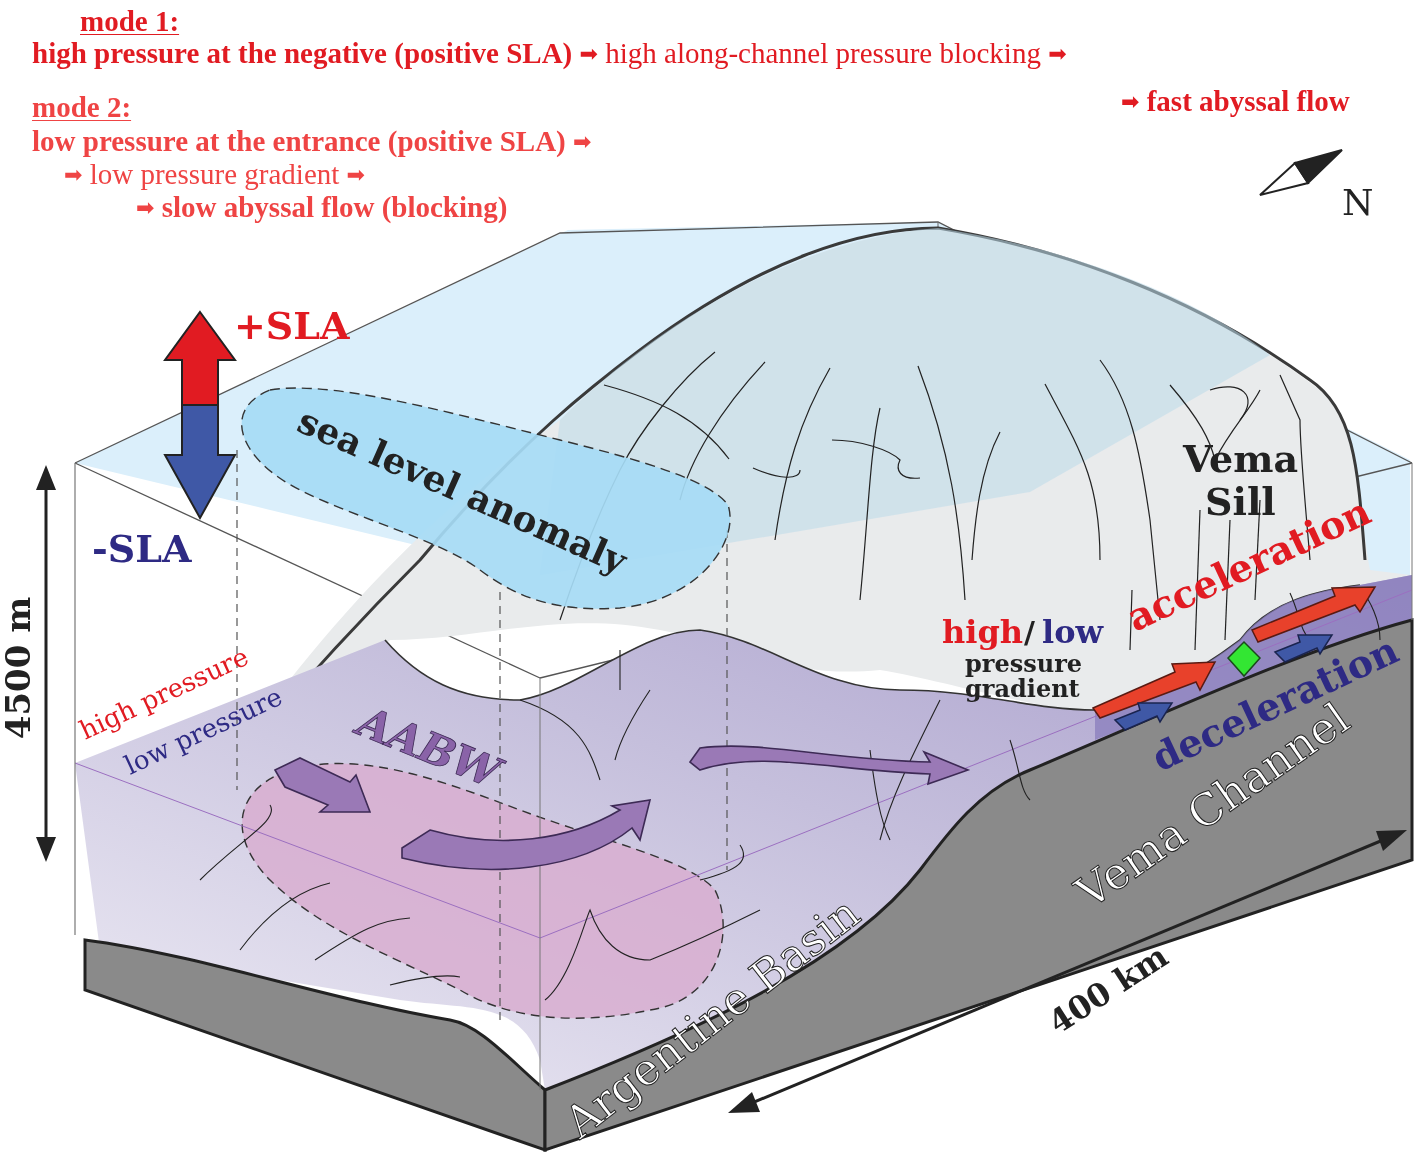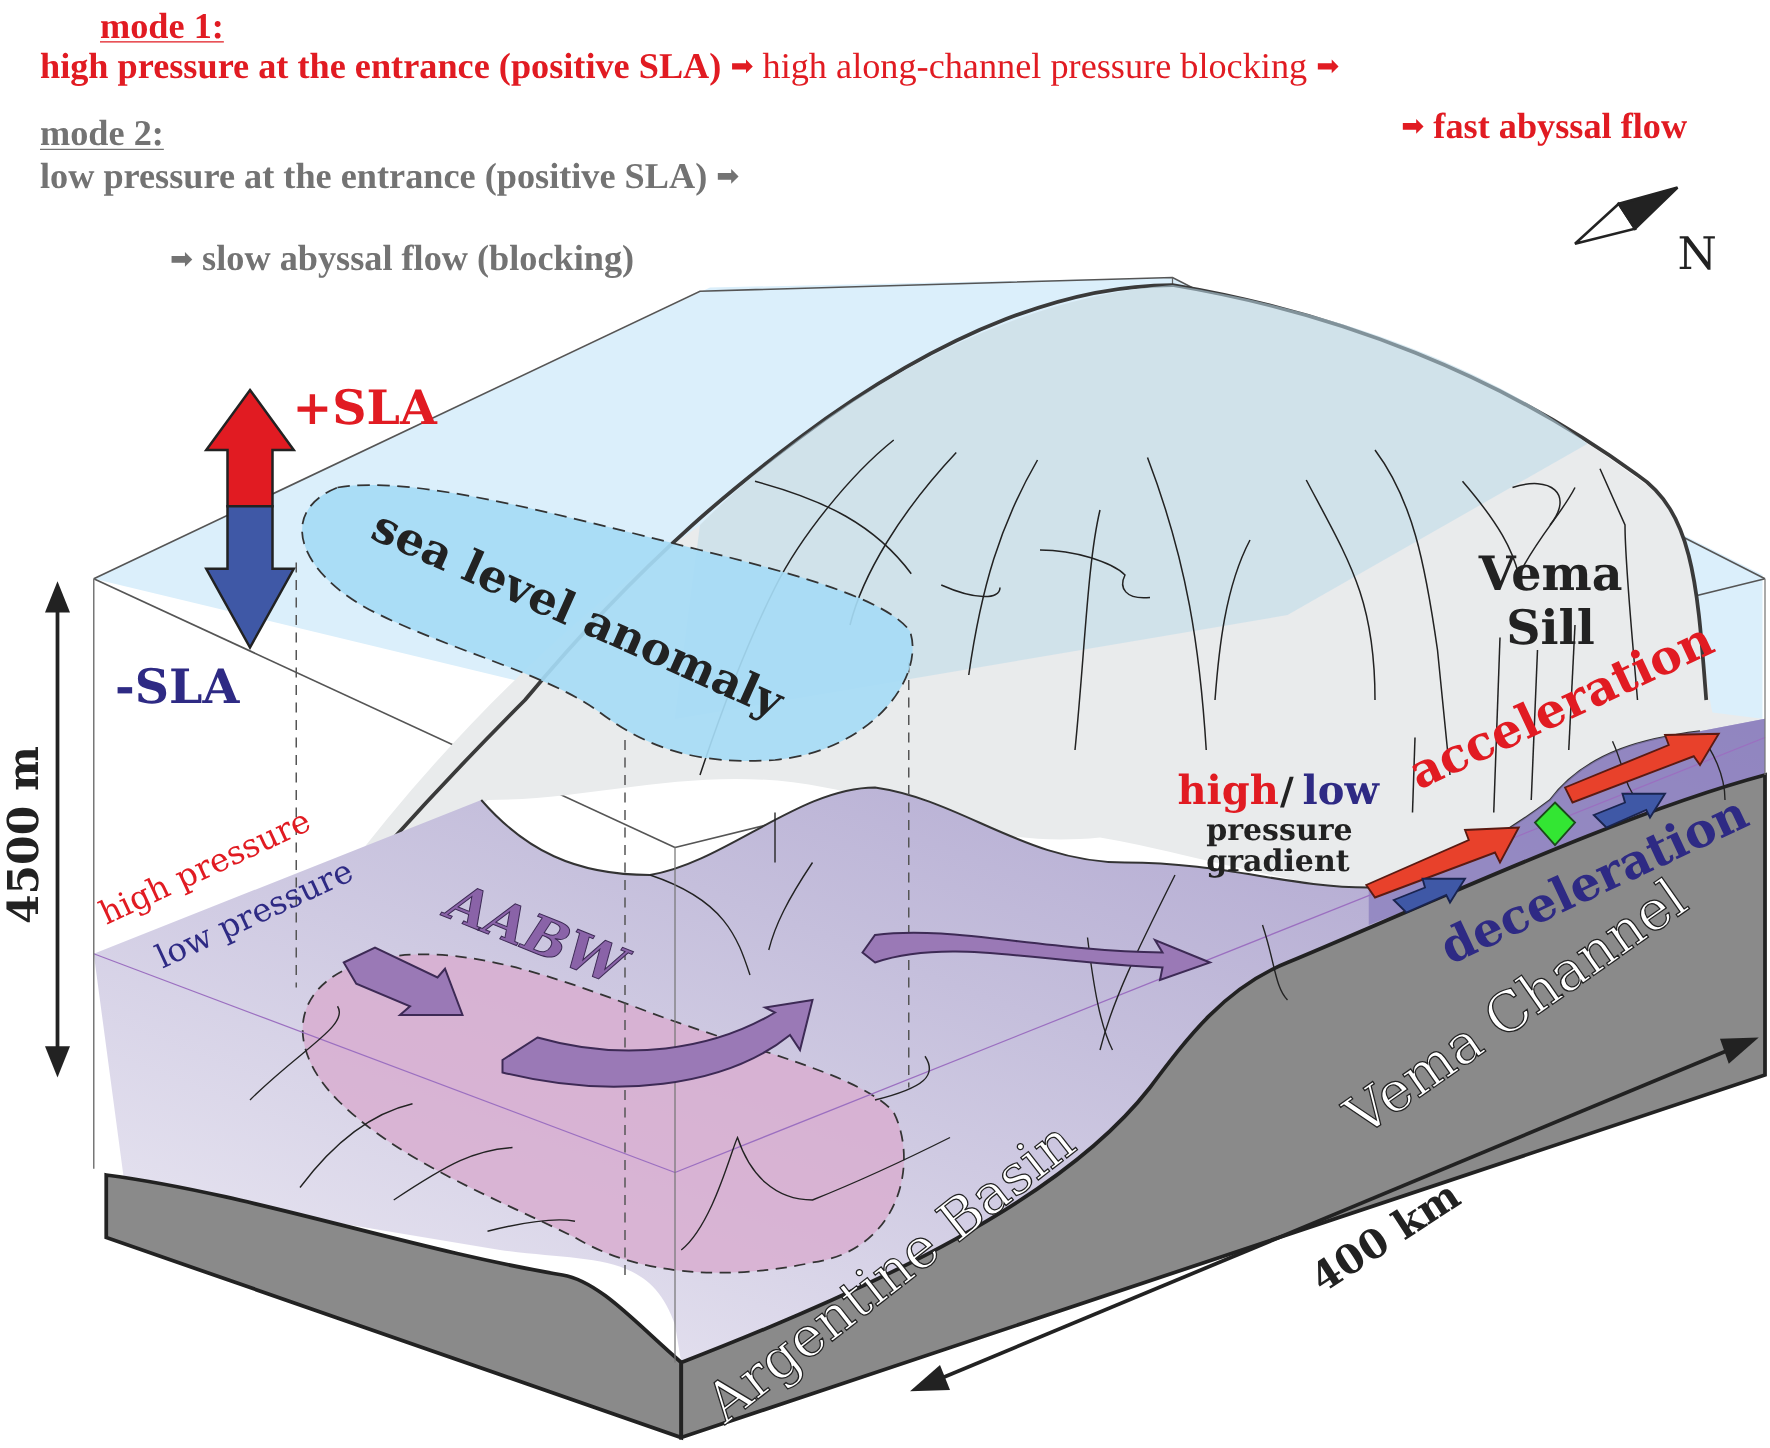--- a/index.html
+++ b/index.html
@@ -1,21 +1,21 @@
 <!DOCTYPE html>
 <html><head>
   <meta charset="utf-8">
   <style>
     html, body { margin: 0; padding: 0; background: #ffffff; }
     body { width: 1416px; height: 1158px; overflow: hidden; position: relative; font-family: "DejaVu Serif", "Liberation Serif", serif; }
     #stage { position: absolute; left: 0; top: 0; width: 1416px; height: 1158px; }
     svg text { font-family: "DejaVu Serif", "Liberation Serif", serif; }
     .hdr { position: absolute; left: 32px; font-family: "Liberation Serif", "DejaVu Serif", serif; font-size: 29px; line-height: 34px; white-space: nowrap; }
     .red { color: #e11b22; }
-    .blue { color: #737373; text-align: center; }
+    .blue { color: #ef4444; text-align: center; }
     .b { font-weight: bold; }
     .u { text-decoration: underline; text-decoration-thickness: 1px; text-underline-offset: 3px; }
     .arr { font-family: "DejaVu Sans", sans-serif; font-size: 22px; position: relative; top: -2px; }
   </style>
 </head>
 <body>
 
 <div id="stage">
   <svg width="1416" height="1158" viewBox="0 0 1416 1158" xmlns="http://www.w3.org/2000/svg">
     <defs>
@@ -170,32 +170,37 @@
     <g>
       <polygon points="1260,195 1295,163 1308,183" fill="#ffffff" stroke="#222" stroke-width="2"></polygon>
       <polygon points="1295,163 1342,150 1308,183" fill="#222" stroke="#222" stroke-width="2"></polygon>
     </g>
     <text x="1342" y="215" font-size="36" fill="#222">N</text>
   </svg>
 
   
   <div class="hdr red b u" style="top:4px;margin-left:48px;">mode 1:</div>
   <div class="hdr red" style="top:36px;">
-    <span class="b">high pressure at the entrance (positive SLA)</span>
+    <span class="b">high pressure at the negative (positive SLA)</span>
     <span class="arr">➡</span>
     <span>high along-channel pressure blocking</span>
     <span class="arr">➡</span>
   </div>
   <div class="hdr red b" style="top:84px; left:1104px;margin-left:17px;">
     <span class="arr">➡</span>
     <span>fast abyssal flow</span>
   </div>
 
   <div class="hdr blue b u" style="top:90px;">mode 2:</div>
   <div class="hdr blue b" style="top:124px;">
     <span>low pressure at the entrance (positive SLA)</span>
     <span class="arr">➡</span>
   </div>
+  <div class="hdr blue" style="top:157px; left:64px;">
+    <span class="arr">➡</span>
+    <span>low pressure gradient</span>
+    <span class="arr">➡</span>
+  </div>
   <div class="hdr blue b" style="top:190px; left:136px;">
     <span class="arr">➡</span>
     <span>slow abyssal flow (blocking)</span>
   </div>
 </div>
 
 </body></html>

